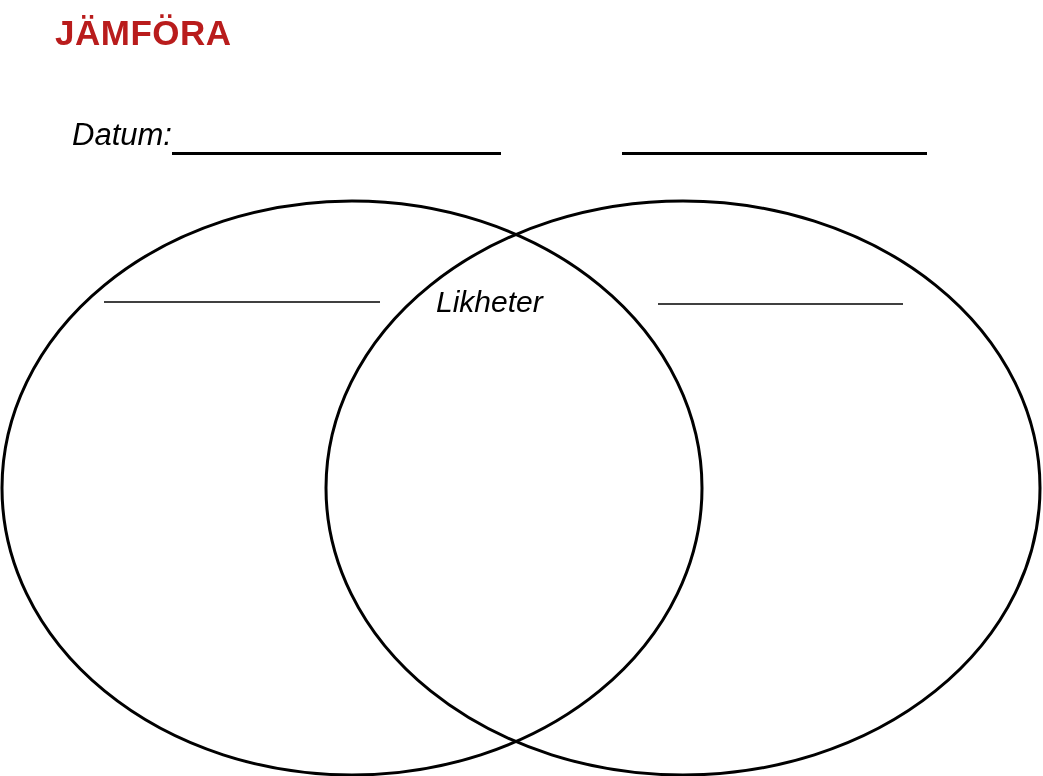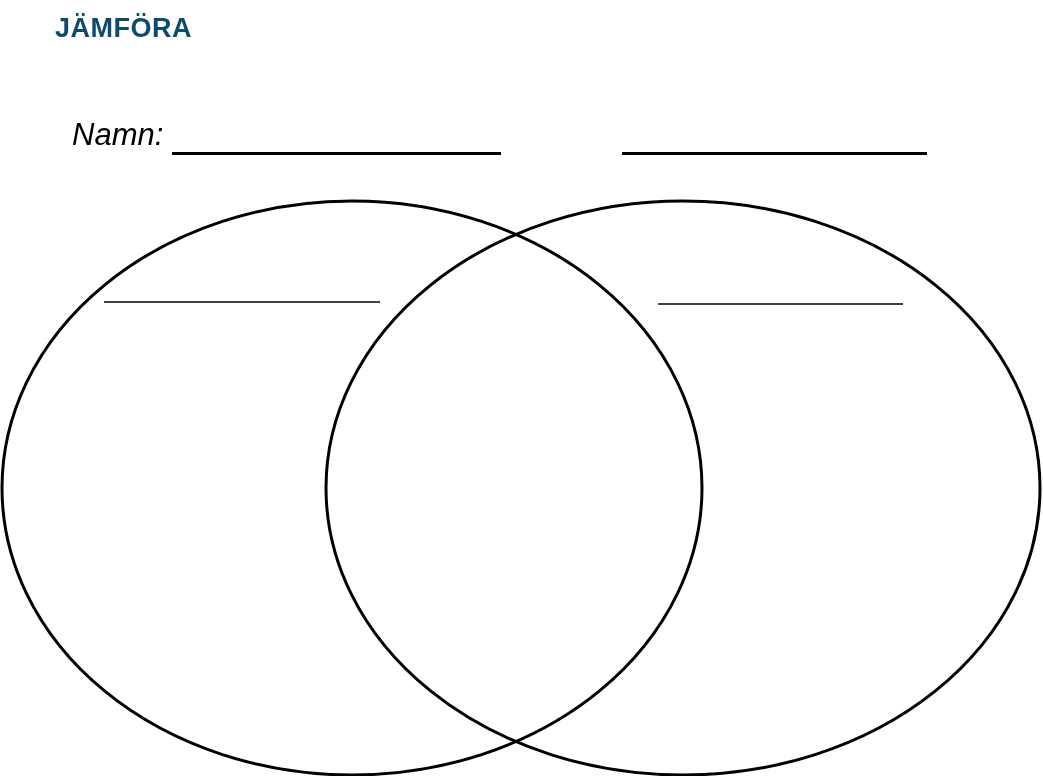--- a/index.html
+++ b/index.html
@@ -14,25 +14,25 @@
     background: #ffffff;
     color: #000000;
     font-family: "Liberation Sans", sans-serif;
     overflow: hidden;
   }
   .title {
     position: absolute;
     left: 55px;
     top: 13px;
     margin: 0;
-    font-size: 27px;
+    font-size: 35px;
     font-weight: 700;
     letter-spacing: 0.5px;
     line-height: 1.15;
-    color: #0c4a6e;
+    color: #b91c1c;
   }
   .form-label {
     position: absolute;
     top: 116px;
     font-size: 31px;
     font-style: italic;
     line-height: 1.25;
     white-space: nowrap;
   }
   .name-label { left: 72px; }
@@ -74,26 +74,27 @@
     white-space: nowrap;
   }
 </style>
 </head>
 <body>
 
 <div class="page">
 
   <h1 class="title">JÄMFÖRA</h1>
 
-  <span class="form-label name-label">Namn:</span>
+  <span class="form-label name-label">Datum:</span>
   <span class="fill-line name-line"></span>
 
   <span class="fill-line date-line"></span>
 
   <svg class="venn-svg" viewBox="0 0 1043 776" xmlns="http://www.w3.org/2000/svg" aria-hidden="true">
     <ellipse cx="352" cy="488" rx="350" ry="287"></ellipse>
     <ellipse cx="683" cy="488" rx="357" ry="287"></ellipse>
     <line x1="104" y1="302" x2="380" y2="302"></line>
     <line x1="658" y1="304" x2="903" y2="304"></line>
   </svg>
 
+  <div class="center-label">Likheter</div>
 
 </div>
 
 </body></html>

